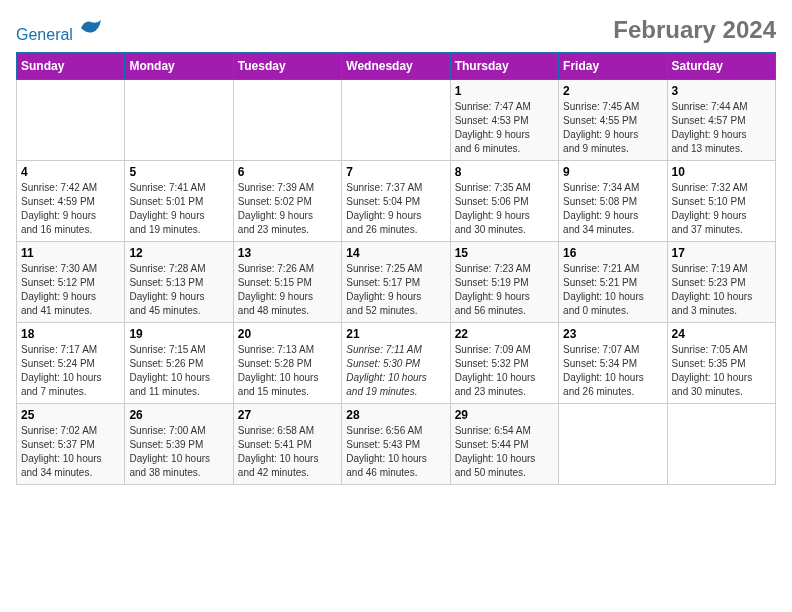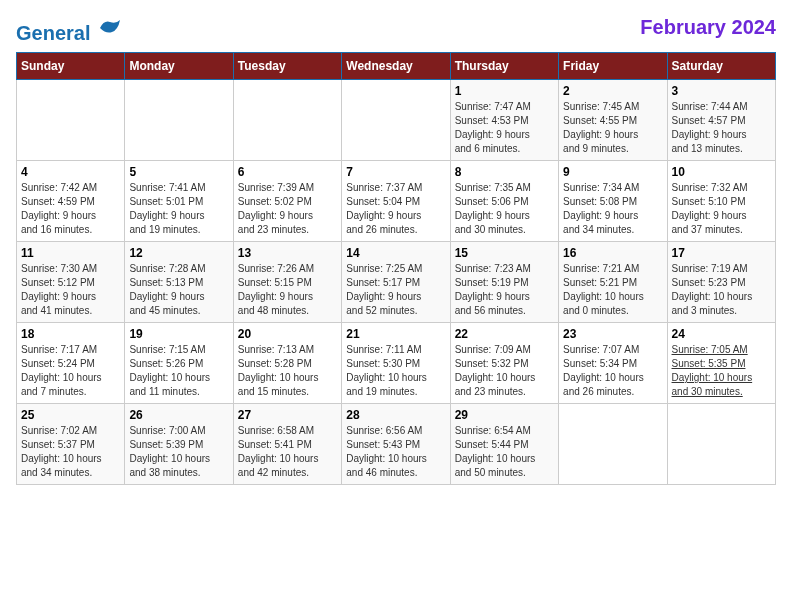--- a/index.html
+++ b/index.html
@@ -14,52 +14,52 @@
       display: flex;
       align-items: flex-start;
       justify-content: space-between;
       margin-bottom: 8px;
     }
     .logo {
       display: flex;
       align-items: center;
     }
     .logo-text {
-      font-size: 20px;
-      font-weight: bold;
+      font-size: 16px;
+      font-weight: normal;
       color: #333;
       line-height: 1.1;
     }
     .logo-text span {
       color: #1a6faf;
     }
     .logo-icon {
       width: 24px;
       height: 24px;
       margin-left: 2px;
     }
     .title-block {
       text-align: right;
     }
     .main-title {
-      font-size: 20px;
+      font-size: 24px;
       font-weight: bold;
-      color: #6d28d9;
+      color: #737373;
     }
     .subtitle {
       font-size: 16px;
       color: #333;
     }
     table {
       width: 100%;
       border-collapse: collapse;
       font-size: 11px;
     }
     thead tr th {
-      background-color: #7f1d1d;
+      background-color: #a21caf;
       color: #fff;
       padding: 6px 4px;
       text-align: left;
       font-size: 12px;
       font-weight: bold;
       border: 1px solid #1a6faf;
     }
     tbody tr td {
       border: 1px solid #ccc;
       padding: 4px;
@@ -266,42 +266,42 @@
         </td>
         <td>
           <div class="day-number">20</div>
           <div class="day-info" style="white-space: pre-line;">Sunrise: 7:13 AM
 Sunset: 5:28 PM
 Daylight: 10 hours
 and 15 minutes.</div>
         </td>
         <td>
           <div class="day-number">21</div>
-          <div class="day-info" style="white-space: pre-line;">Sunrise: 7:11 AM
+          <div class="day-info" style="white-space: pre-line; font-style: italic;">Sunrise: 7:11 AM
 Sunset: 5:30 PM
 Daylight: 10 hours
 and 19 minutes.</div>
         </td>
         <td>
           <div class="day-number">22</div>
           <div class="day-info" style="white-space: pre-line;">Sunrise: 7:09 AM
 Sunset: 5:32 PM
 Daylight: 10 hours
 and 23 minutes.</div>
         </td>
         <td>
           <div class="day-number">23</div>
           <div class="day-info" style="white-space: pre-line;">Sunrise: 7:07 AM
 Sunset: 5:34 PM
 Daylight: 10 hours
 and 26 minutes.</div>
         </td>
         <td>
           <div class="day-number">24</div>
-          <div class="day-info" style="white-space: pre-line; text-decoration: underline;">Sunrise: 7:05 AM
+          <div class="day-info" style="white-space: pre-line;">Sunrise: 7:05 AM
 Sunset: 5:35 PM
 Daylight: 10 hours
 and 30 minutes.</div>
         </td>
       </tr>
       <tr>
         <td>
           <div class="day-number">25</div>
           <div class="day-info" style="white-space: pre-line;">Sunrise: 7:02 AM
 Sunset: 5:37 PM

